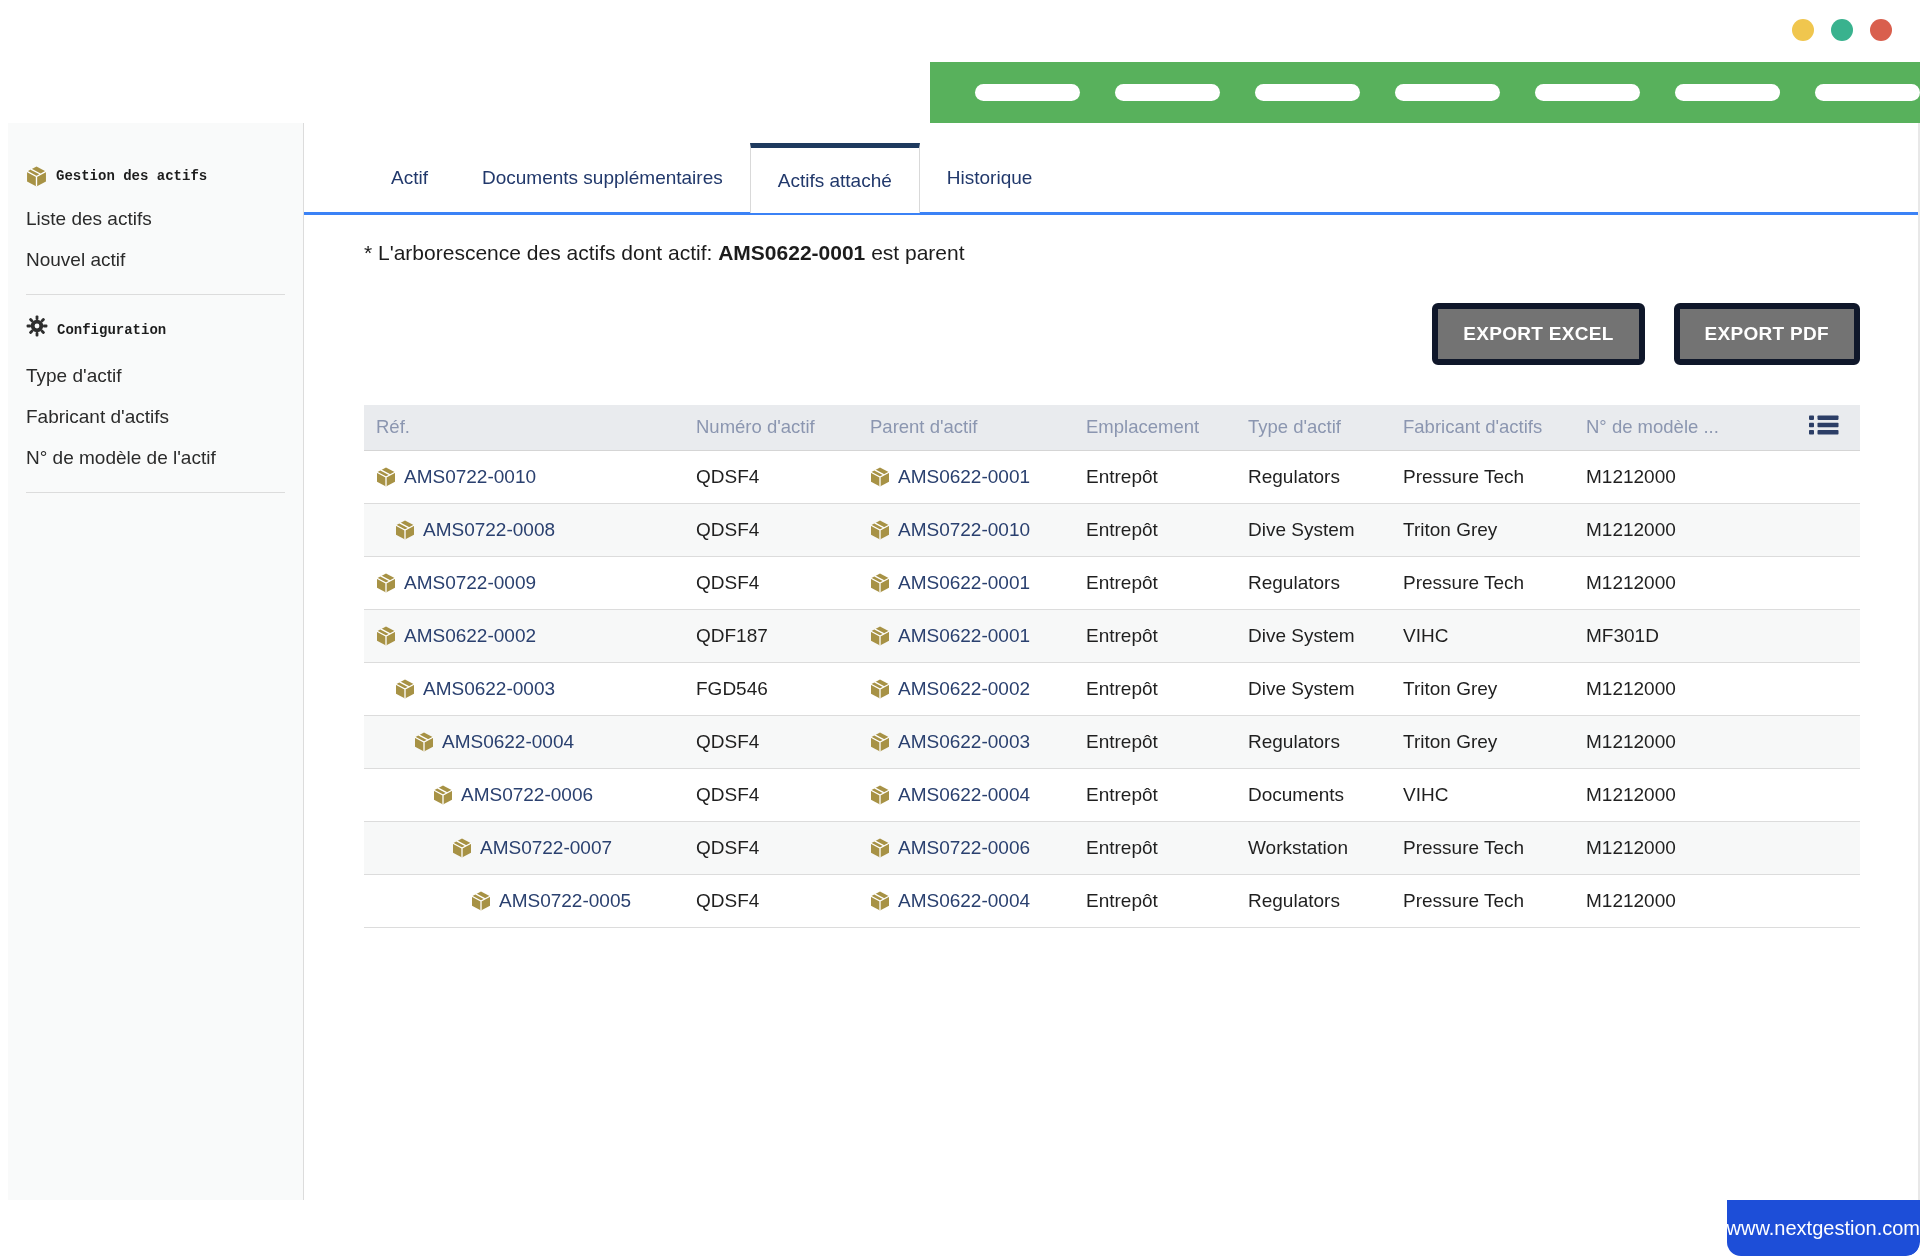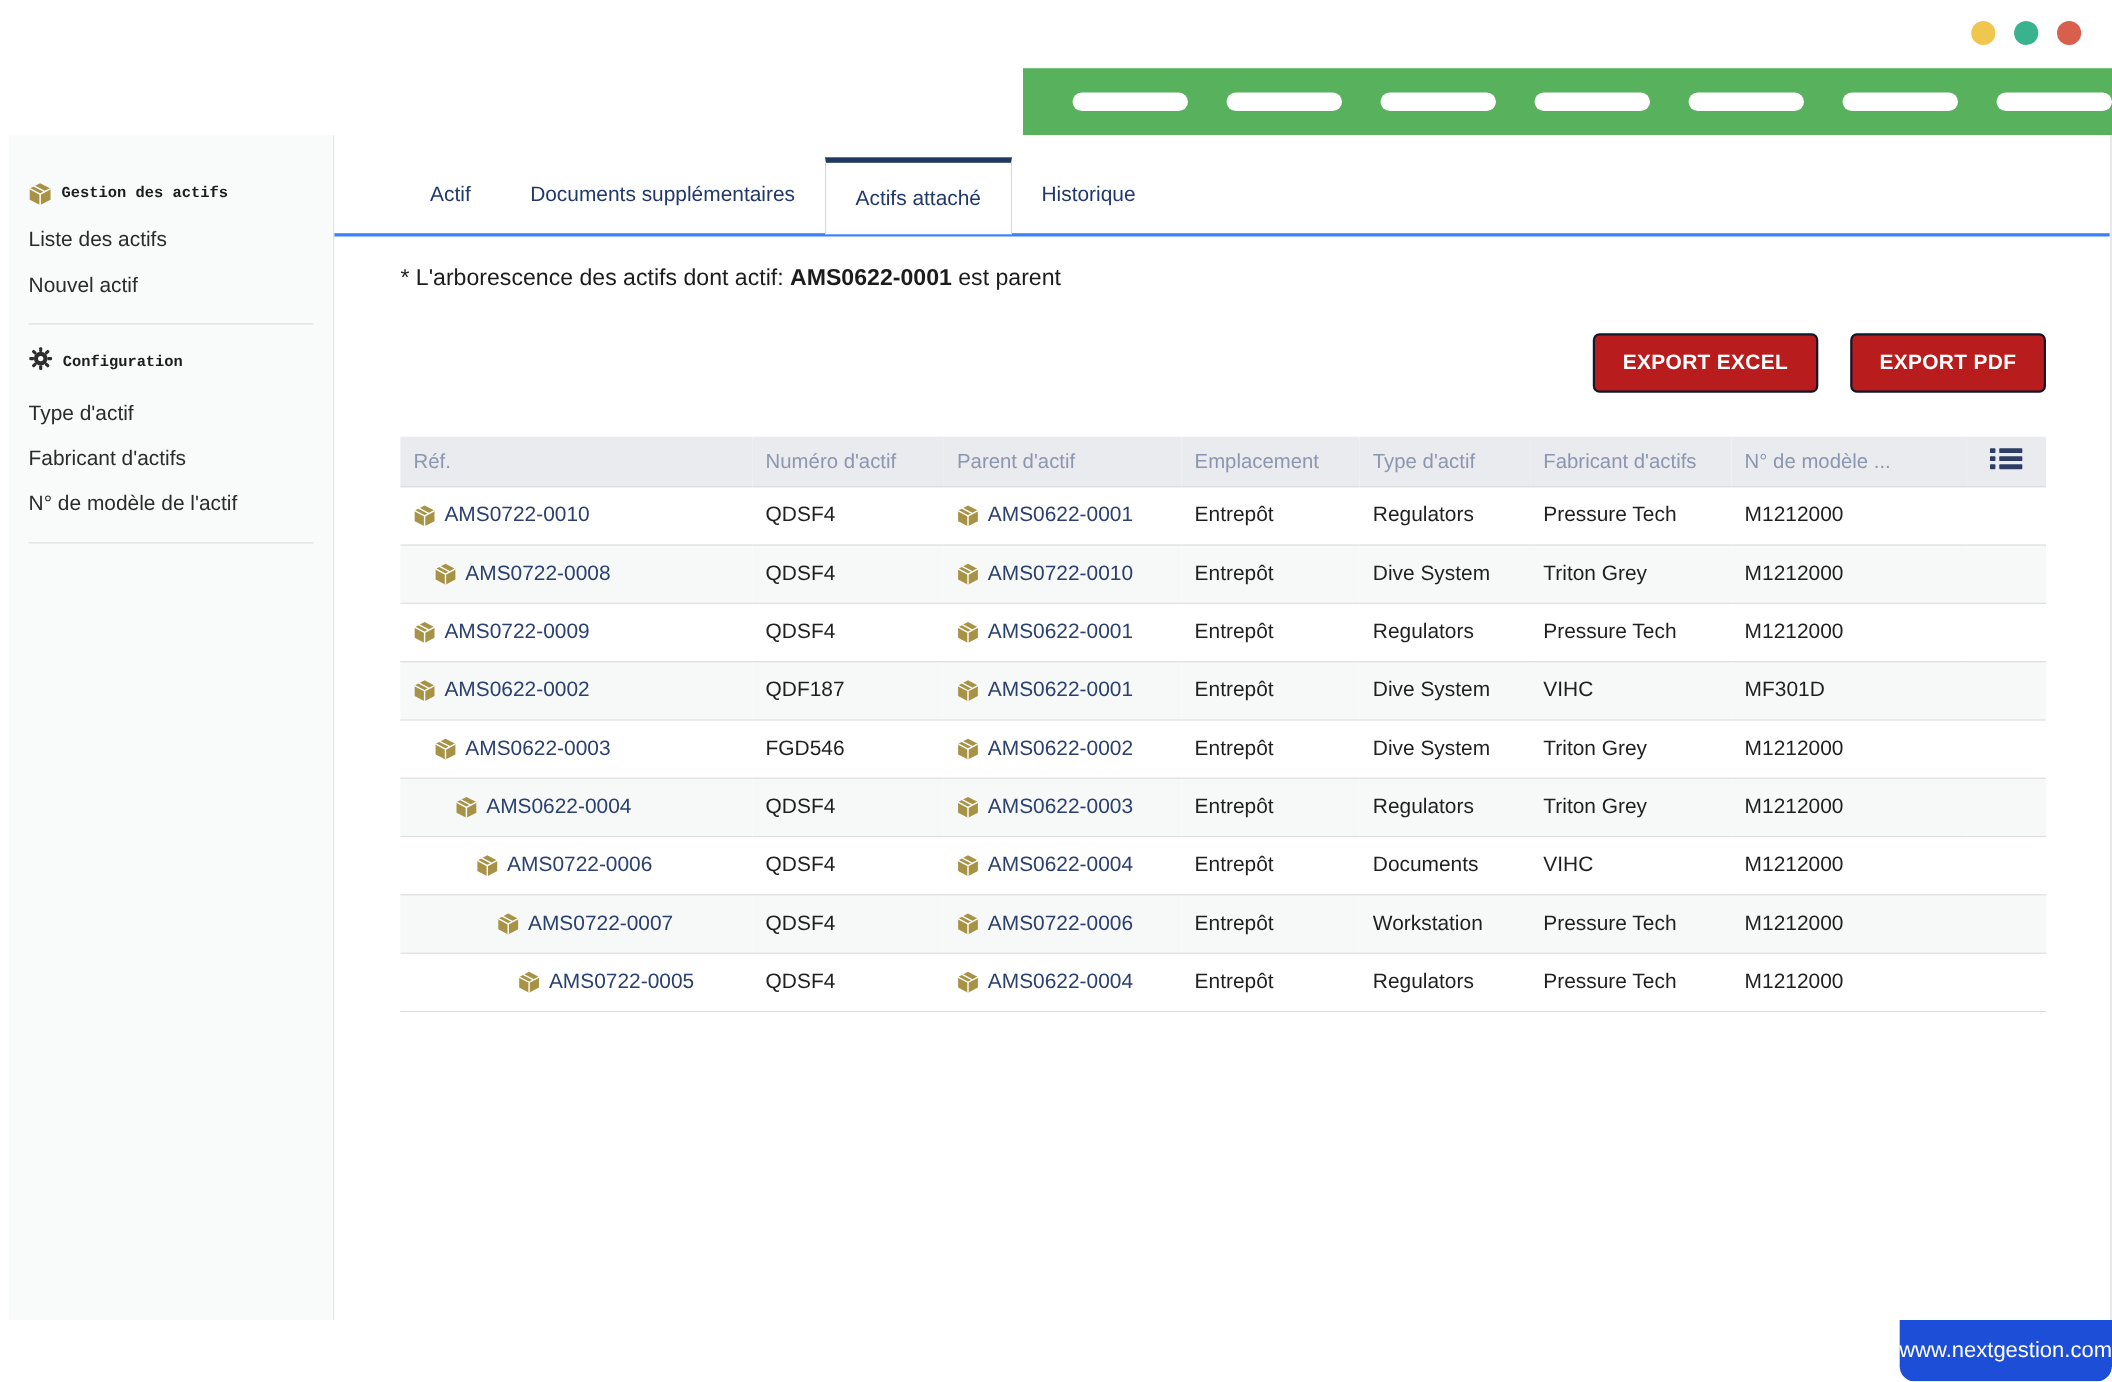--- a/index.html
+++ b/index.html
@@ -54,21 +54,21 @@
     height:72px; border-bottom:3px solid #3b82f6; }
   .tab { display:flex; align-items:center; padding:0 27px; font-size:19px;
     color:#21386b; cursor:pointer; }
   .tab.active { background:#ffffff; border-top:5px solid #1e3a5e;
     border-left:1px solid #d9d9d9; border-right:1px solid #d9d9d9;
     margin-bottom:-1px; }
   .note { margin:26px 58px 0 60px; font-size:21px; color:#1c1c1c; }
   .note b { font-weight:bold; }
   .actions { margin:38px 58px 0 60px; display:flex; justify-content:flex-end;
     gap:29px; }
-  .btn { background:#b91c1c; border:2px solid #0f172a; border-radius:6px;
+  .btn { background:#737373; border:6px solid #0f172a; border-radius:6px;
     color:#ffffff; font-weight:bold; font-size:19px; letter-spacing:0.3px;
     padding:14px 25px; cursor:pointer; font-family:"Liberation Sans",sans-serif; }
 
   
   .table-wrap { margin:40px 58px 0 60px; }
   table { width:100%; border-collapse:collapse; table-layout:fixed; }
   thead th { background:#e9ebee; color:#8b96b0; font-weight:normal;
     font-size:18.5px; text-align:left; height:45px; padding:0 12px;
     border-bottom:1px solid #d5d5d5; }
   thead th.c-icon { text-align:center; padding:0 4px; }

